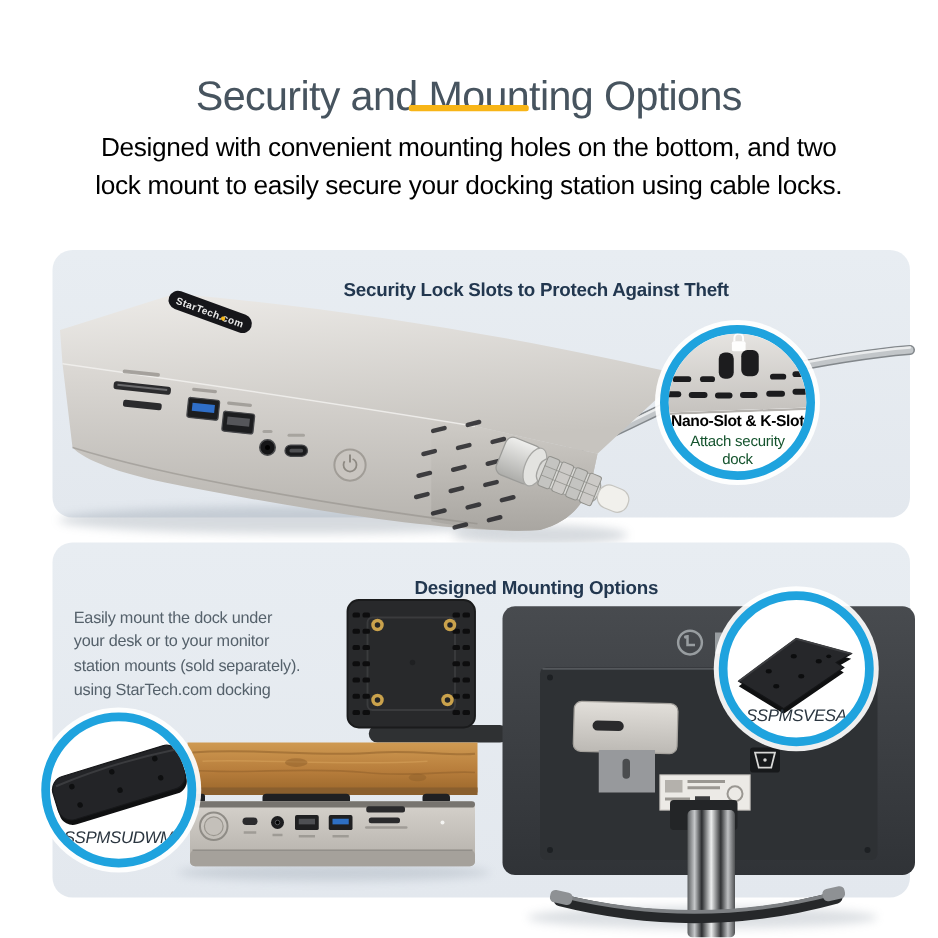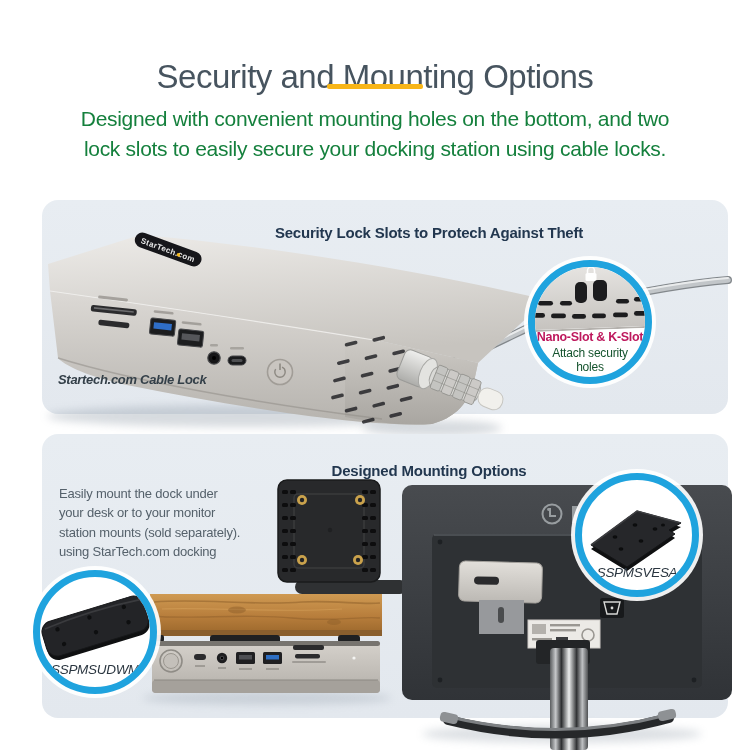--- a/index.html
+++ b/index.html
@@ -4,21 +4,21 @@
 <style>
   html,body{margin:0;padding:0;background:#fff;}
   body{width:750px;height:750px;position:relative;overflow:hidden;
        font-family:"Liberation Sans",sans-serif;-webkit-font-smoothing:antialiased;}
   .abs{position:absolute;}
   
   .title{top:36px;left:0;width:750px;text-align:center;font-size:33px;font-weight:400;
          color:#47545f;letter-spacing:-.5px;}
   .title-underline{top:84px;left:327px;width:96px;height:5px;background:#f8b517;border-radius:2px;}
   .subtitle{top:104px;left:0;width:750px;text-align:center;font-size:21px;line-height:30px;
-            color:#15803d;letter-spacing:-.3px;}
+            color:#000000;letter-spacing:-.3px;}
   
   .panel{left:42px;width:686px;background:linear-gradient(180deg,#e8edf2,#e3e8ee);
          border-radius:16px;}
   .panel1{top:200px;height:214px;}
   .panel2{top:434px;height:284px;}
   .panel-heading{position:absolute;top:12px;left:0;width:100%;text-align:center;
                  font-size:15px;font-weight:700;color:#22374f;letter-spacing:-.2px;padding-left:44px;}
   .panel2 .panel-heading{top:16px;}
   .panel svg.illus{position:absolute;left:0;top:0;overflow:visible;}
   
@@ -29,35 +29,35 @@
   
   .callout{position:absolute;width:124px;height:124px;border-radius:50%;
            border:7px solid #1fa3de;background:#fff;box-sizing:border-box;
            overflow:hidden;box-shadow:0 0 0 4px rgba(255,255,255,.92);}
   .c-inner{position:absolute;left:-7px;top:-7px;width:124px;height:124px;}
   .c1-photo{position:absolute;left:-6px;top:6px;width:136px;height:62px;
             background:linear-gradient(180deg,#e6e4e1,#c6c3bf);
             border-radius:55% 55% 0 0/70% 70% 0 0;border-bottom:2px solid #b4b1ad;
             transform:rotate(-2deg);}
   .c1-title{position:absolute;top:70px;left:0;width:100%;text-align:center;
-            font-size:12.5px;font-weight:700;color:#be185d;letter-spacing:-.3px;}
+            font-size:12.5px;font-weight:700;color:#000000;letter-spacing:-.3px;}
   .c1-sub{position:absolute;left:0;width:100%;text-align:center;font-size:12px;
           color:#14532d;letter-spacing:-.2px;}
   .c-label{position:absolute;top:92px;left:0;width:100%;text-align:center;
            font-style:italic;font-weight:400;font-size:13.5px;color:#2b3640;
            letter-spacing:-.3px;}
 </style>
 </head>
 <body>
 
 <h1 class="abs title">Security and Mounting Options</h1>
 <div class="abs title-underline"></div>
 <div class="abs subtitle">
   <div>Designed with convenient mounting holes on the bottom, and two</div>
-  <div>lock slots to easily secure your docking station using cable locks.</div>
+  <div>lock mount to easily secure your docking station using cable locks.</div>
 </div>
 
 <section class="abs panel panel1">
   <h2 class="panel-heading">Security Lock Slots to Protech Against Theft</h2>
 
   <svg class="illus" width="686" height="245" viewBox="0 0 686 245">
     <defs>
       <linearGradient id="gTop" x1="0" y1="0" x2="0.25" y2="1">
         <stop offset="0" stop-color="#edebe8"></stop>
           <stop offset="1" stop-color="#c7c4bf"></stop>
@@ -167,21 +167,20 @@
         <rect x="46" y="-12.5" width="10" height="25" rx="2" fill="#c4c4c1" stroke="#91918c" stroke-width=".8"></rect>
         <rect x="58" y="-12.5" width="10" height="25" rx="2" fill="#cccac7" stroke="#91918c" stroke-width=".8"></rect>
         <line x1="22" y1="-4" x2="68" y2="-4" stroke="#8f8f8a" stroke-width=".7" opacity=".8"></line>
         <line x1="22" y1="4" x2="68" y2="4" stroke="#8f8f8a" stroke-width=".7" opacity=".8"></line>
       </g>
       <rect x="70" y="-9.5" width="25" height="19" rx="8.5" fill="#f1f0ec" stroke="#c6c5c0" stroke-width="1"></rect>
     </g>
   </svg>
 
   <div class="abs lock-caption">
-    <div>Startech.com Cable Lock</div>
   </div>
 
   <div class="callout" style="left:486px;top:60px;">
     <div class="c-inner">
       <div class="c1-photo"></div>
       <svg class="abs" style="left:0;top:0;" width="124" height="124" viewBox="0 0 124 124">
         <g stroke="#ffffff" fill="none" stroke-width="1.6" opacity=".95">
           <path d="M59.5,13 v-2.5 a3.5,3.5 0 0 1 7,0 V13"></path>
           <rect x="57.5" y="13" width="11" height="8" rx="1.5" fill="#ffffff" stroke="none"></rect>
         </g>
@@ -199,21 +198,21 @@
           <rect x="2" y="53" width="15" height="4.8" rx="2.4"></rect>
             <rect x="23" y="53.5" width="15" height="4.8" rx="2.4"></rect>
           <rect x="44" y="54" width="14" height="4.8" rx="2.4"></rect>
             <rect x="64" y="53.5" width="14" height="4.8" rx="2.4"></rect>
           <rect x="85" y="52.5" width="15" height="4.8" rx="2.4"></rect>
             <rect x="106" y="51" width="12" height="4.8" rx="2.4"></rect>
         </g>
       </svg>
       <div class="c1-title">Nano-Slot &amp; K-Slot</div>
       <div class="c1-sub" style="top:86px;">Attach security</div>
-      <div class="c1-sub" style="top:100px;">holes</div>
+      <div class="c1-sub" style="top:100px;">dock</div>
     </div>
   </div>
 </section>
 
 <section class="abs panel panel2">
   <h2 class="panel-heading">Designed Mounting Options</h2>
 
   <svg class="illus" width="700" height="330" viewBox="0 0 700 330">
     <defs>
       <linearGradient id="gWood" x1="0" y1="0" x2="0" y2="1">

